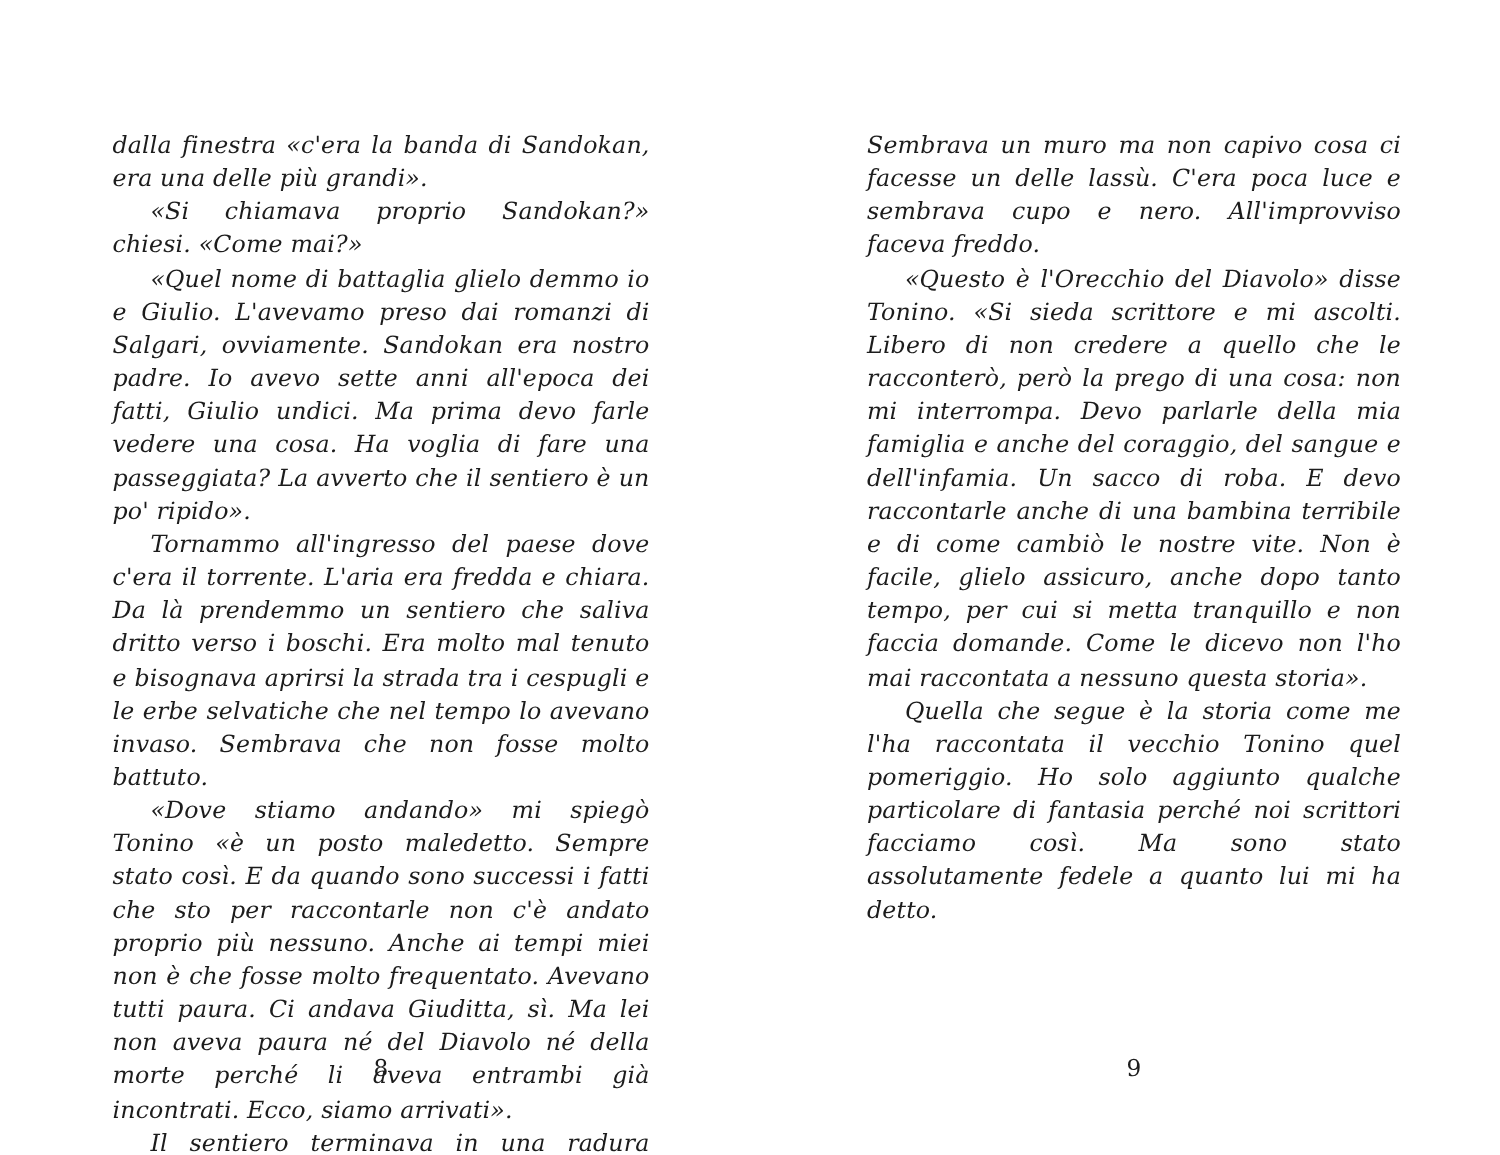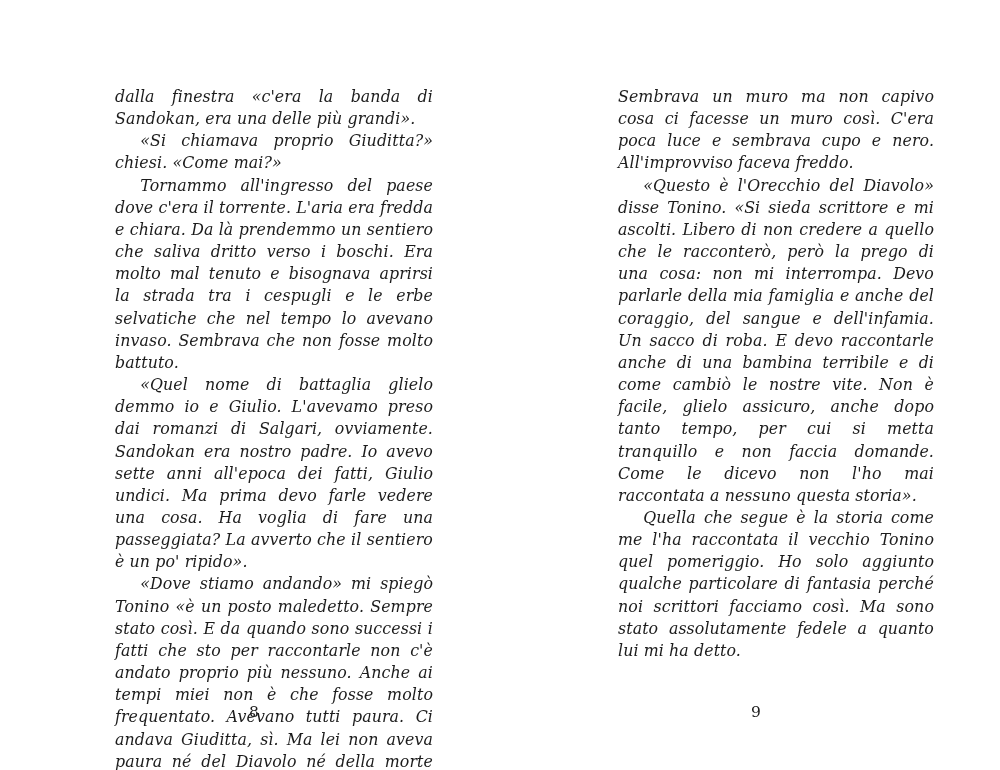--- a/index.html
+++ b/index.html
@@ -24,53 +24,53 @@
     .page-left  { left: 75px;  width: 358px; }
     .page-right { left: 578px; width: 356px; }
     .page-text {
       color: #1c1c1c;
       font-size: 15.8px;
       font-style: italic;
       line-height: 22.15px;
       text-align: justify;
       letter-spacing: 0.1px;
     }
-    .para { text-indent: 1.6em; margin-left: 40px; }
+    .para { text-indent: 1.6em; }
     .para.no-indent { text-indent: 0; }
     .page-number {
       position: absolute;
       top: 617px;
       left: 0;
       right: 0;
       text-align: center;
       font-style: normal;
       font-size: 15.5px;
       color: #1c1c1c;
     }
   </style>
 </head>
 <body>
 
 <div class="spread">
 
   <section class="page page-left">
     <div class="page-text">
       <p class="para no-indent">dalla finestra «c'era la banda di Sandokan, era una delle più grandi».</p>
-      <p class="para">«Si chiamava proprio Giuditta?» chiesi. «Come mai?»</p>
+      <p class="para">«Si chiamava proprio Sandokan?» chiesi. «Come mai?»</p>
+      <p class="para">«Quel nome di battaglia glielo demmo io e Giulio. L'avevamo preso dai romanzi di Salgari, ovviamente. Sandokan era nostro padre. Io avevo sette anni all'epoca dei fatti, Giulio undici. Ma prima devo farle vedere una cosa. Ha voglia di fare una passeggiata? La avverto che il sentiero è un po' ripido».</p>
       <p class="para">Tornammo all'ingresso del paese dove c'era il torrente. L'aria era fredda e chiara. Da là prendemmo un sentiero che saliva dritto verso i boschi. Era molto mal tenuto e bisognava aprirsi la strada tra i cespugli e le erbe selvatiche che nel tempo lo avevano invaso. Sembrava che non fosse molto battuto.</p>
-      <p class="para">«Quel nome di battaglia glielo demmo io e Giulio. L'avevamo preso dai romanzi di Salgari, ovviamente. Sandokan era nostro padre. Io avevo sette anni all'epoca dei fatti, Giulio undici. Ma prima devo farle vedere una cosa. Ha voglia di fare una passeggiata? La avverto che il sentiero è un po' ripido».</p>
       <p class="para">«Dove stiamo andando» mi spiegò Tonino «è un posto maledetto. Sempre stato così. E da quando sono successi i fatti che sto per raccontarle non c'è andato proprio più nessuno. Anche ai tempi miei non è che fosse molto frequentato. Avevano tutti paura. Ci andava Giuditta, sì. Ma lei non aveva paura né del Diavolo né della morte perché li aveva entrambi già incontrati. Ecco, siamo arrivati».</p>
       <p class="para">Il sentiero terminava in una radura completamente chiusa dagli alberi e dal sottobosco che era fittissimo. In mezzo alla radura c'era una strana costruzione, alta contro il cielo, rovinata dal tempo e dalle intemperie.</p>
     </div>
     <div class="page-number">8</div>
   </section>
 
   <section class="page page-right">
     <div class="page-text">
-      <p class="para no-indent">Sembrava un muro ma non capivo cosa ci facesse un muro così. C'era poca luce e sembrava cupo e nero. All'improvviso faceva freddo.</p>
+      <p class="para no-indent">Sembrava un muro ma non capivo cosa ci facesse un delle lassù. C'era poca luce e sembrava cupo e nero. All'improvviso faceva freddo.</p>
       <p class="para">«Questo è l'Orecchio del Diavolo» disse Tonino. «Si sieda scrittore e mi ascolti. Libero di non credere a quello che le racconterò, però la prego di una cosa: non mi interrompa. Devo parlarle della mia famiglia e anche del coraggio, del sangue e dell'infamia. Un sacco di roba. E devo raccontarle anche di una bambina terribile e di come cambiò le nostre vite. Non è facile, glielo assicuro, anche dopo tanto tempo, per cui si metta tranquillo e non faccia domande. Come le dicevo non l'ho mai raccontata a nessuno questa storia».</p>
       <p class="para">Quella che segue è la storia come me l'ha raccontata il vecchio Tonino quel pomeriggio. Ho solo aggiunto qualche particolare di fantasia perché noi scrittori facciamo così. Ma sono stato assolutamente fedele a quanto lui mi ha detto.</p>
 
     </div>
     <div class="page-number">9</div>
   </section>
 
 </div>
 
 </body></html>

